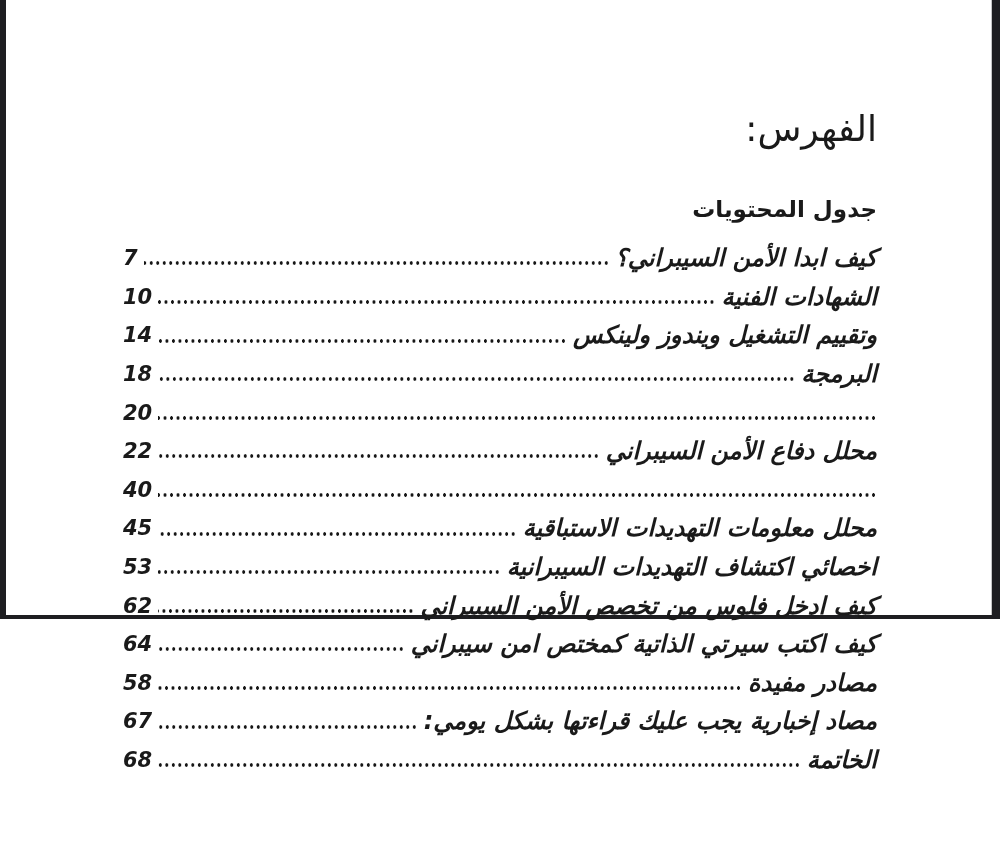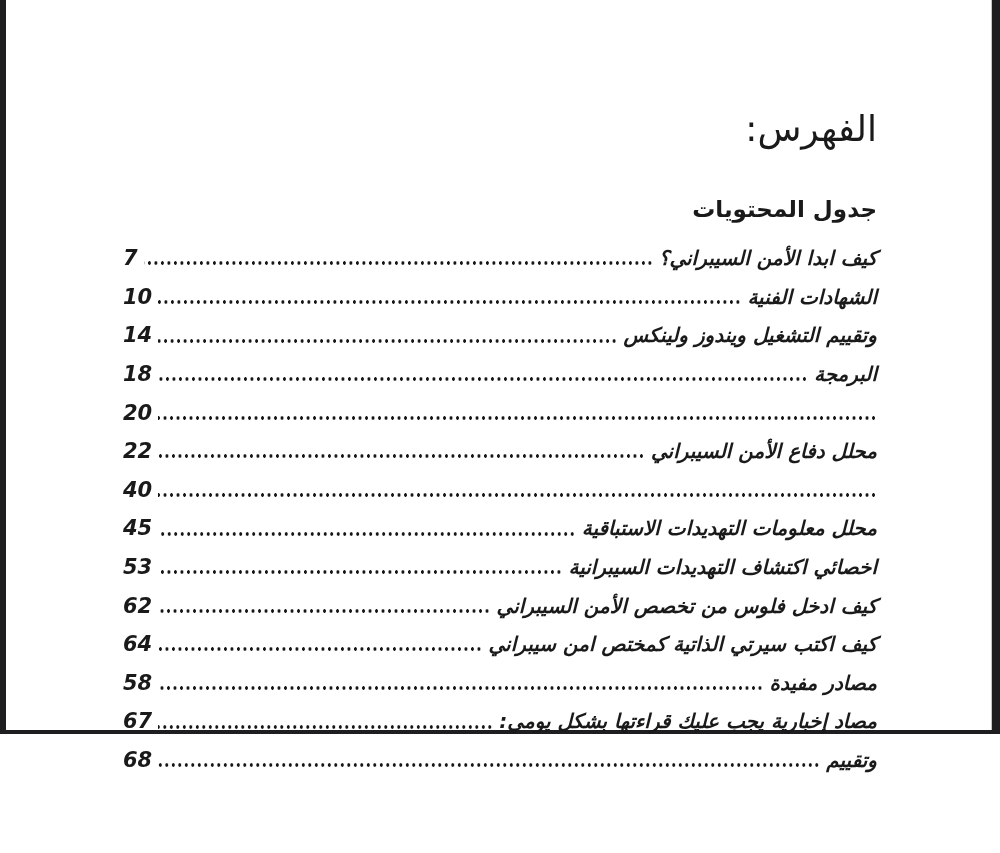--- a/index.html
+++ b/index.html
@@ -6,21 +6,21 @@
     margin: 0;
     padding: 0;
     width: 1000px;
     height: 853px;
     overflow: hidden;
     font-family: "DejaVu Sans", "Liberation Sans", sans-serif;
   }
   .frame {
     position: relative;
     width: 1000px;
-    height: 734px;
+    height: 619px;
     background: #1e1e21;
   }
   .page {
     position: absolute;
     left: 6px;
     top: 0;
     right: 8px;
     bottom: 4px;
     background: #ffffff;
     border-right: 1px solid #c6c6c6;
@@ -45,21 +45,21 @@
     text-align: right;
   }
   .toc-list { width: 100%; }
   .row {
     display: flex;
     align-items: center;
     height: 38.6px;
     column-gap: 6px;
   }
   .title {
-    font-size: 20px;
+    font-size: 24px;
     font-weight: 700;
     font-style: italic;
     white-space: nowrap;
     flex: 0 0 auto;
   }
   .leader {
     flex: 1 1 auto;
     min-width: 0;
     height: 100%;
     background-image: radial-gradient(circle, #161616 1.5px, transparent 1.9px);
@@ -154,20 +154,20 @@
     <span class="num">58</span>
   </div>
 
   <div class="row">
     <span class="title">مصاد إخبارية يجب عليك قراءتها بشكل يومي:</span>
     <span class="leader"></span>
     <span class="num">67</span>
   </div>
 
   <div class="row">
-    <span class="title">وتقييم</span>
+    <span class="title">الخاتمة</span>
     <span class="leader"></span>
     <span class="num">68</span>
   </div>
 </div>
     </div>
   </div>
 </div>
 
 </body></html>

